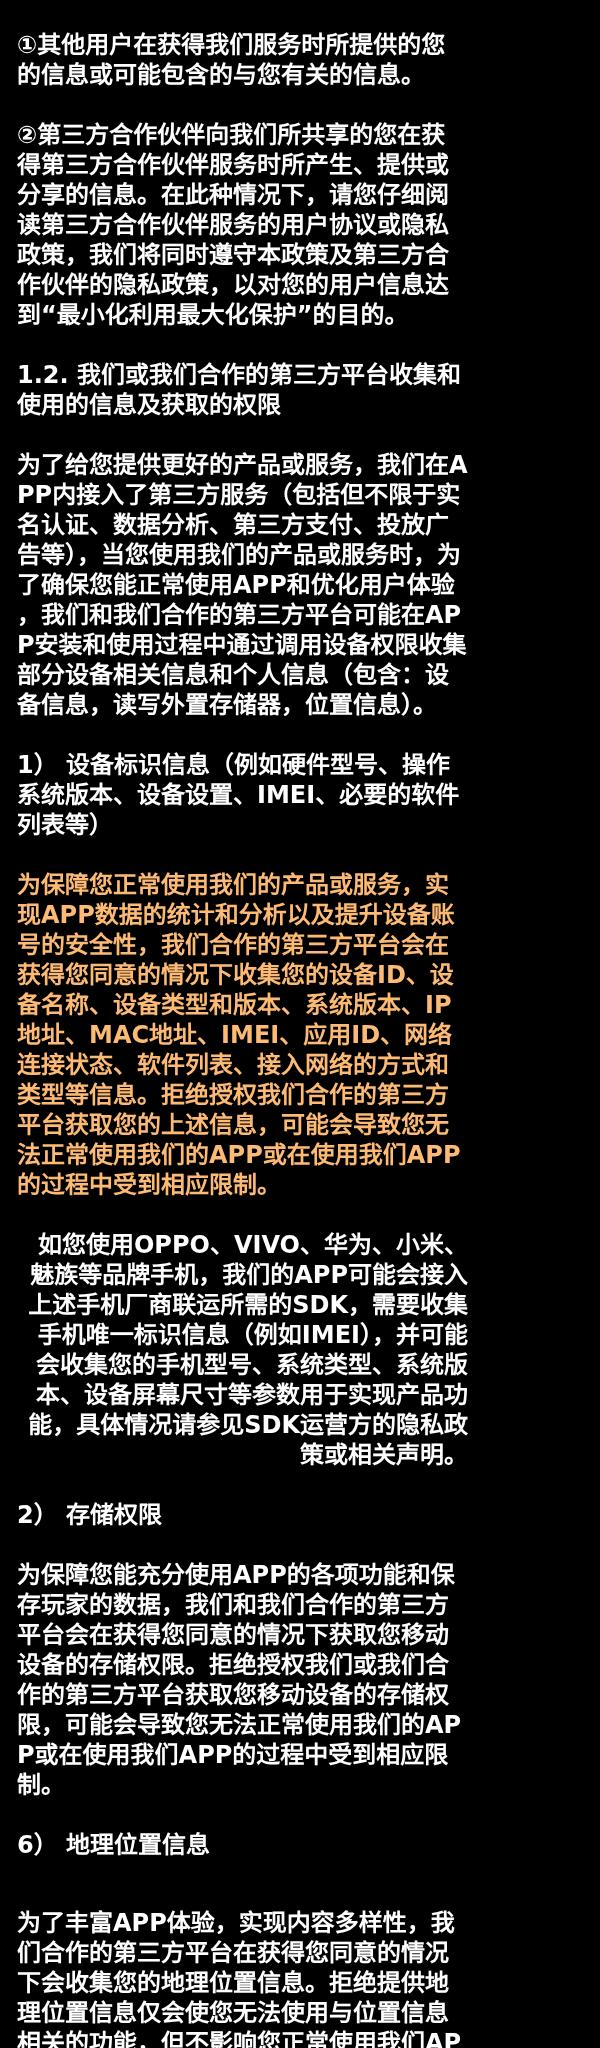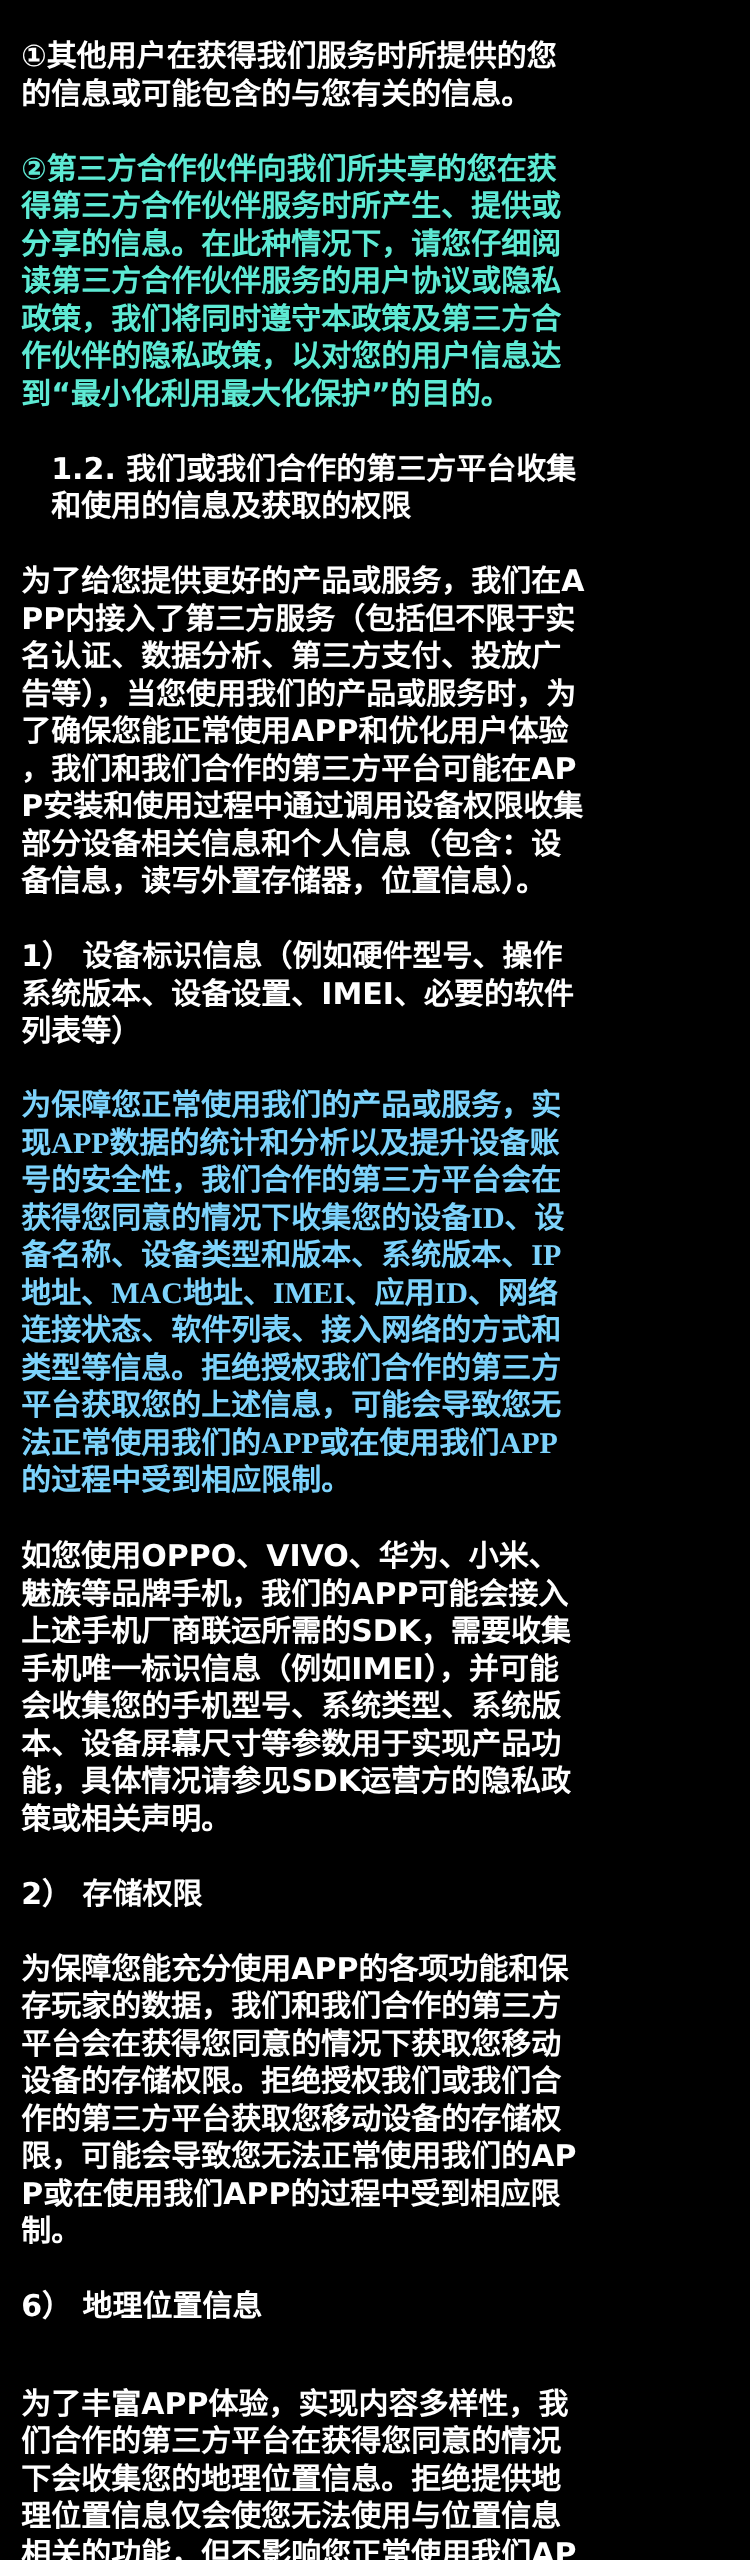--- a/index.html
+++ b/index.html
@@ -29,24 +29,24 @@
     word-break: break-all;
     line-break: anywhere;
     white-space: normal;
   }
 </style>
 </head>
 <body style="background: rgb(0, 0, 0);">
 
 <div class="doc" id="doc">
     <p class="para role-body" style="color: rgb(255, 255, 255);">①其他用户在获得我们服务时所提供的您的信息或可能包含的与您有关的信息。</p>
-    <p class="para role-body" style="color: #5eead4; margin-top: 19px;">②第三方合作伙伴向我们所共享的您在获得第三方合作伙伴服务时所产生、提供或分享的信息。在此种情况下，请您仔细阅读第三方合作伙伴服务的用户协议或隐私政策，我们将同时遵守本政策及第三方合作伙伴的隐私政策，以对您的用户信息达到“最小化利用最大化保护”的目的。</p>
-    <p class="para role-heading" style="color: rgb(255, 255, 255); margin-left: 24px;">1.2. 我们或我们合作的第三方平台收集和使用的信息及获取的权限</p>
+    <p class="para role-body" style="color: #ffffff; margin-top: 19px;">②第三方合作伙伴向我们所共享的您在获得第三方合作伙伴服务时所产生、提供或分享的信息。在此种情况下，请您仔细阅读第三方合作伙伴服务的用户协议或隐私政策，我们将同时遵守本政策及第三方合作伙伴的隐私政策，以对您的用户信息达到“最小化利用最大化保护”的目的。</p>
+    <p class="para role-heading" style="color: rgb(255, 255, 255);">1.2. 我们或我们合作的第三方平台收集和使用的信息及获取的权限</p>
     <p class="para role-body" style="color: rgb(255, 255, 255);">为了给您提供更好的产品或服务，我们在APP内接入了第三方服务（包括但不限于实名认证、数据分析、第三方支付、投放广告等），当您使用我们的产品或服务时，为了确保您能正常使用APP和优化用户体验，我们和我们合作的第三方平台可能在APP安装和使用过程中通过调用设备权限收集部分设备相关信息和个人信息（包含：设备信息，读写外置存储器，位置信息）。</p>
     <p class="para role-subheading" style="color: rgb(255, 255, 255);">1） 设备标识信息（例如硬件型号、操作系统版本、设备设置、IMEI、必要的软件列表等）</p>
-    <p class="para role-body" style="color: #7dd3fc; font-family: Liberation Serif, serif;">为保障您正常使用我们的产品或服务，实现APP数据的统计和分析以及提升设备账号的安全性，我们合作的第三方平台会在获得您同意的情况下收集您的设备ID、设备名称、设备类型和版本、系统版本、IP地址、MAC地址、IMEI、应用ID、网络连接状态、软件列表、接入网络的方式和类型等信息。拒绝授权我们合作的第三方平台获取您的上述信息，可能会导致您无法正常使用我们的APP或在使用我们APP的过程中受到相应限制。</p>
-    <p class="para role-body" style="color: rgb(255, 255, 255);">如您使用OPPO、VIVO、华为、小米、魅族等品牌手机，我们的APP可能会接入上述手机厂商联运所需的SDK，需要收集手机唯一标识信息（例如IMEI），并可能会收集您的手机型号、系统类型、系统版本、设备屏幕尺寸等参数用于实现产品功能，具体情况请参见SDK运营方的隐私政策或相关声明。</p>
+    <p class="para role-body" style="color: #fdba74;">为保障您正常使用我们的产品或服务，实现APP数据的统计和分析以及提升设备账号的安全性，我们合作的第三方平台会在获得您同意的情况下收集您的设备ID、设备名称、设备类型和版本、系统版本、IP地址、MAC地址、IMEI、应用ID、网络连接状态、软件列表、接入网络的方式和类型等信息。拒绝授权我们合作的第三方平台获取您的上述信息，可能会导致您无法正常使用我们的APP或在使用我们APP的过程中受到相应限制。</p>
+    <p class="para role-body" style="color: rgb(255, 255, 255); text-align: right;">如您使用OPPO、VIVO、华为、小米、魅族等品牌手机，我们的APP可能会接入上述手机厂商联运所需的SDK，需要收集手机唯一标识信息（例如IMEI），并可能会收集您的手机型号、系统类型、系统版本、设备屏幕尺寸等参数用于实现产品功能，具体情况请参见SDK运营方的隐私政策或相关声明。</p>
     <p class="para role-subheading" style="color: rgb(255, 255, 255);">2） 存储权限</p>
     <p class="para role-body" style="color: rgb(255, 255, 255);">为保障您能充分使用APP的各项功能和保存玩家的数据，我们和我们合作的第三方平台会在获得您同意的情况下获取您移动设备的存储权限。拒绝授权我们或我们合作的第三方平台获取您移动设备的存储权限，可能会导致您无法正常使用我们的APP或在使用我们APP的过程中受到相应限制。</p>
     <p class="para role-subheading" style="color: rgb(255, 255, 255);">6） 地理位置信息</p>
     <p class="para role-body" style="color: rgb(255, 255, 255); margin-top: 48px;">为了丰富APP体验，实现内容多样性，我们合作的第三方平台在获得您同意的情况下会收集您的地理位置信息。拒绝提供地理位置信息仅会使您无法使用与位置信息相关的功能，但不影响您正常使用我们APP的其他功能。您也可以随时取消授权我们合作的第三方平台获取您的地理位置信息。</p>
     <p class="para role-subheading" style="color: rgb(255, 255, 255); text-decoration: underline;">4） 实名身份信息</p>
   </div>
 
 </body></html>

